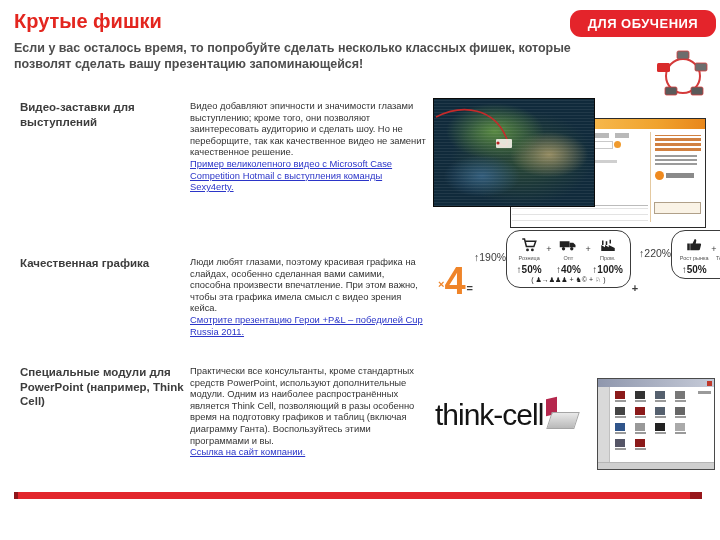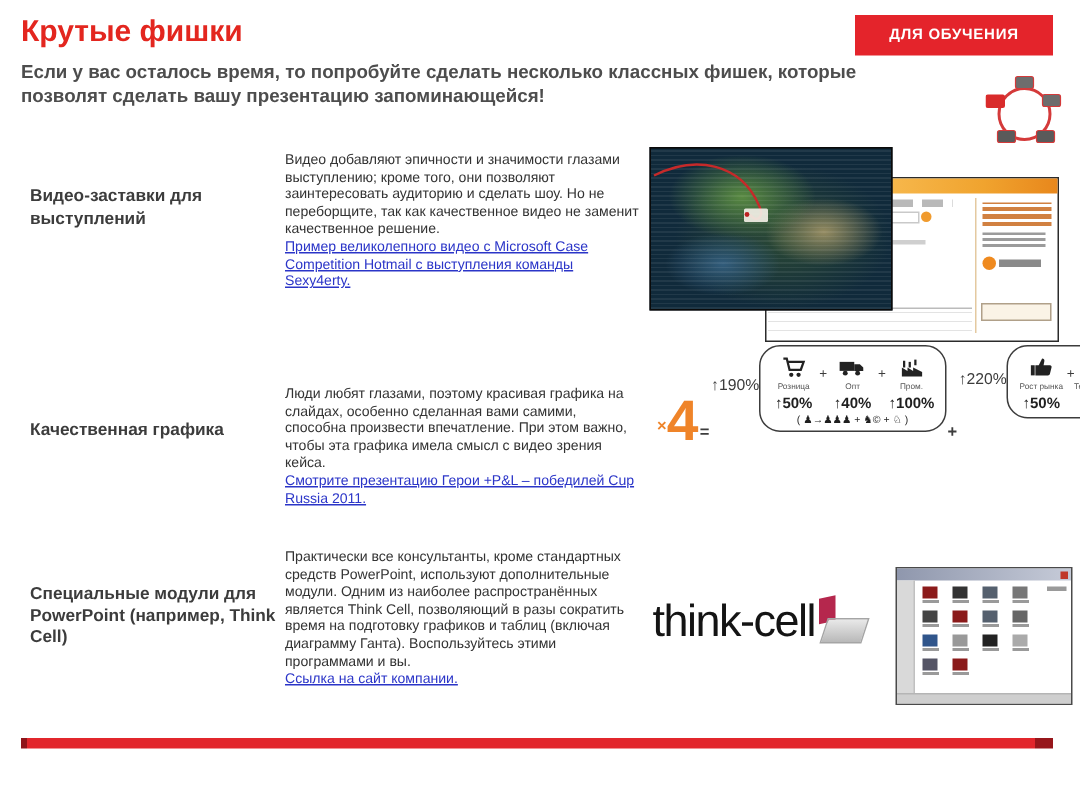--- a/index.html
+++ b/index.html
@@ -1,25 +1,25 @@
 <!DOCTYPE html>
 <html><head>
 <meta charset="utf-8">
 <style>
   html,body{margin:0;padding:0;background:#fff;}
   #slide{position:relative;width:720px;height:540px;background:#fff;overflow:hidden;
          font-family:"Liberation Sans","DejaVu Sans",sans-serif;}
   
   .title{position:absolute;left:14px;top:10px;font-size:20px;font-weight:bold;color:#e3261f;}
-  .badge{position:absolute;left:570px;top:10px;width:132px;height:27px;background:#e4242b;
-         color:#fff;font-size:10px;font-weight:bold;display:flex;align-items:center;justify-content:center;letter-spacing:.5px;}
+  .badge{position:absolute;left:570px;top:10px;width:146px;height:27px;background:#e4242b;
+         color:#fff;font-size:13px;font-weight:bold;display:flex;align-items:center;justify-content:center;letter-spacing:.5px;border-radius:11px;}
   .subtitle{position:absolute;left:14px;top:40px;width:565px;font-size:12.5px;font-weight:bold;color:#4d4d4d;line-height:16px;}
   .cycle-diagram{position:absolute;left:657px;top:49px;}
   
-  .row-label{position:absolute;left:20px;width:168px;font-size:11.5px;font-weight:bold;color:#3c3c3c;line-height:14.5px;margin-top:24px;}
+  .row-label{position:absolute;left:20px;width:168px;font-size:11.5px;font-weight:bold;color:#3c3c3c;line-height:14.5px;}
   .row-body{position:absolute;left:190px;width:237px;font-size:9.4px;color:#333;line-height:11.6px;}
   .row-link{color:#2b35c8;text-decoration:underline;cursor:pointer;}
   .r1{top:100px;} .r2{top:256px;} .r3{top:365px;}
   
   .hotmail{position:absolute;left:510px;top:118px;width:194px;height:108px;background:#fff;border:1.5px solid #2b2b2b;}
   .hm-header{height:10px;background:linear-gradient(90deg,#e8871c,#f7b94e 40%,#f0a32e 75%,#e8871c);}
   .hm-menicons{position:absolute;left:4px;top:14px;width:120px;height:5px;
       background:repeating-linear-gradient(90deg,#b9b9b9 0 14px,transparent 14px 20px);}
   .hm-search{position:absolute;left:30px;top:22px;width:70px;height:6px;border:1px solid #c9c9c9;}
   .hm-dot{position:absolute;left:103px;top:22px;width:7px;height:7px;border-radius:50%;background:#f09b2e;}
@@ -227,21 +227,21 @@
           <text x="12" y="16.5" font-size="12.5" font-weight="bold" text-anchor="middle" fill="#222" font-family="DejaVu Sans, sans-serif">$</text>
         </svg>
         <div class="ig-ilabel">Рост цен*</div>
         <div class="ig-ivalue">↑30%</div>
       </div>
     </div>
   </div>
 
   <div class="row-label r3">Специальные модули для PowerPoint (например, Think Cell)</div>
   <div class="row-body r3">
-    <span>Практически все консультанты, кроме стандартных средств PowerPoint, используют дополнительные модули. Одним из наиболее распространённых является Think Cell, позволяющий в разы сократить время на подготовку графиков и таблиц (включая диаграмму Ганта). Воспользуйтесь этими программами и вы.</span>
+    <span>Практически все консультанты, кроме стандартных средств PowerPoint, используют дополнительные модули. Одним из наиболее распространённых является Think Cell, позволяющий в разы особенно время на подготовку графиков и таблиц (включая диаграмму Ганта). Воспользуйтесь этими программами и вы.</span>
     <br>
     <a class="row-link">Ссылка на сайт компании.</a>
   </div>
 
   <div class="tc-logo">
     <span class="tc-text">think-cell</span>
     <span class="tc-flag"></span>
     <span class="tc-laptop"></span>
   </div>
 

